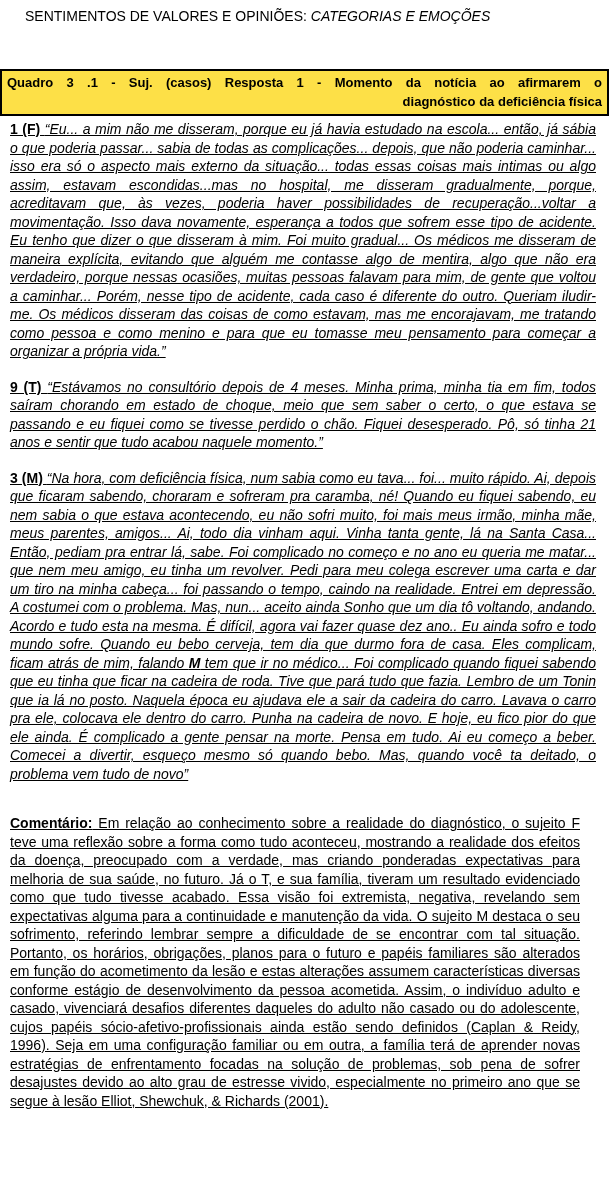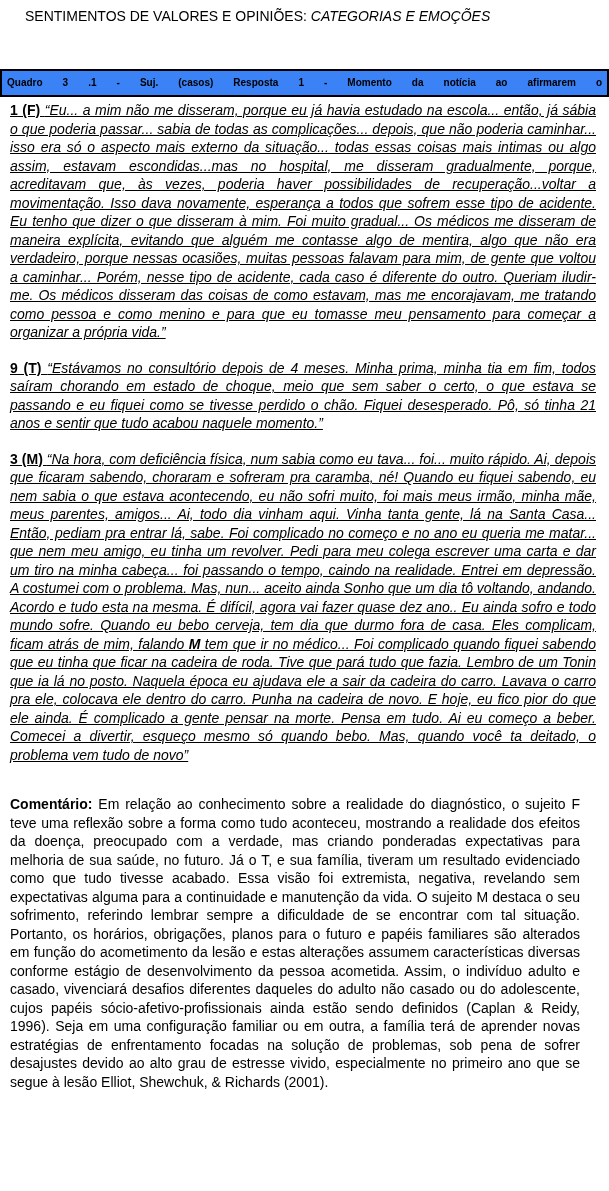--- a/index.html
+++ b/index.html
@@ -16,25 +16,25 @@
     -webkit-font-smoothing: antialiased;
   }
   .page-title {
     margin: 8px 14px 0 25px;
     font-size: 14px;
     line-height: 16px;
     white-space: nowrap;
   }
   .quadro-box {
     margin-top: 45px;
-    background: #3b82f6;
+    background: #fde047;
     border: 2px solid #000000;
     padding: 2px 5px 3px 5px;
     font-weight: bold;
-    font-size: 10px;
+    font-size: 13px;
     line-height: 19px;
   }
   .quadro-line1 {
     text-align: justify;
     text-align-last: justify;
   }
   .quadro-line2 {
     text-align: right;
   }
   .content {
@@ -43,39 +43,41 @@
     line-height: 18.5px;
   }
   .quote-para {
     margin: 0 0 17px 0;
     text-align: justify;
     text-decoration: underline;
   }
   .comment-para {
     margin: 2px 16px 0 0;
     text-align: justify;
+    text-decoration: underline;
   }
   .divider-line {
     margin: 6px 0 0 0;
     height: 12px;
     line-height: 12px;
     font-size: 14px;
     white-space: nowrap;
     overflow: hidden;
   }
   .b { font-weight: bold; }
   .i { font-style: italic; }
 </style>
 </head>
 <body>
 
 <div class="page-title"><span>SENTIMENTOS DE VALORES E OPINIÕES: </span><span class="i">CATEGORIAS E EMOÇÕES</span></div>
 
 <div class="quadro-box">
   <div class="quadro-line1">Quadro 3 .1 - Suj. (casos) Resposta 1 - Momento da notícia ao afirmarem o</div>
+  <div class="quadro-line2">diagnóstico da deficiência física</div>
 </div>
 
 <div class="content">
 
   <div>
       <p class="quote-para"><span class="b">1 (F) </span><span class="i">“Eu... a mim não me disseram, porque eu já havia estudado na escola... então, já sábia o que poderia passar... sabia de todas as complicações... depois, que não poderia caminhar... isso era só o aspecto mais externo da situação... todas essas coisas mais intimas ou algo assim, estavam escondidas...mas no hospital, me disseram gradualmente, porque, acreditavam que, às vezes, poderia haver possibilidades de recuperação...voltar a movimentação. Isso dava novamente,  esperança a todos que sofrem esse tipo de acidente.  Eu tenho que dizer o que disseram à mim. Foi muito gradual... Os médicos me disseram de maneira explícita, evitando que alguém me contasse algo de mentira, algo que não era verdadeiro, porque nessas ocasiões, muitas pessoas falavam para mim, de gente que voltou a caminhar... Porém, nesse tipo de acidente, cada caso é diferente do outro. Queriam iludir-me. Os médicos disseram das coisas de como estavam, mas me encorajavam, me tratando como pessoa e como menino e para que eu tomasse meu pensamento para começar  a organizar a própria  vida.”</span></p>
       <p class="quote-para"><span class="b">9 (T) </span><span class="i">“Estávamos no consultório depois de 4 meses. Minha prima, minha tia em fim, todos saíram chorando em estado de choque, meio que sem saber o certo, o que estava se passando e eu fiquei como se tivesse perdido o chão. Fiquei desesperado. Pô, só tinha 21 anos e sentir que  tudo acabou naquele momento.”</span></p>
       <p class="quote-para"><span class="b">3 (M) </span><span class="i">“Na hora, com deficiência física, num sabia como eu tava... foi... muito rápido. Ai, depois que ficaram sabendo, choraram e sofreram pra caramba, né! Quando eu fiquei sabendo, eu nem sabia o que estava acontecendo, eu não sofri muito, foi mais meus irmão, minha mãe, meus parentes, amigos... Ai, todo dia vinham aqui. Vinha tanta gente, lá na Santa Casa... Então, pediam pra entrar lá, sabe. Foi complicado no começo e no ano eu queria me matar... que nem meu amigo, eu tinha um revolver. Pedi para meu colega escrever uma carta e dar um tiro na minha cabeça...  foi passando o tempo, caindo na realidade. Entrei em depressão. A costumei com o problema. Mas, nun... aceito ainda Sonho que um dia tô voltando, andando. Acordo e tudo esta na mesma. É difícil, agora vai fazer quase dez ano.. Eu ainda sofro e todo mundo sofre. Quando eu bebo cerveja, tem dia que durmo fora de casa. Eles complicam, ficam atrás de mim, falando </span><span class="b i">M</span><span class="i"> tem que ir no médico...  Foi complicado quando fiquei sabendo que eu tinha que ficar na cadeira de roda. Tive que pará tudo que fazia. Lembro de um  Tonin que ia lá no posto. Naquela época eu ajudava ele a sair da cadeira do carro. Lavava o carro pra ele, colocava ele dentro do carro. Punha na cadeira de novo. E hoje, eu fico pior do que ele ainda. É complicado a gente pensar na morte. Pensa em tudo. Ai eu começo a beber. Comecei a divertir, esqueço mesmo só quando bebo. Mas, quando você ta deitado, o problema vem tudo de novo”</span></p>
     </div>
 

